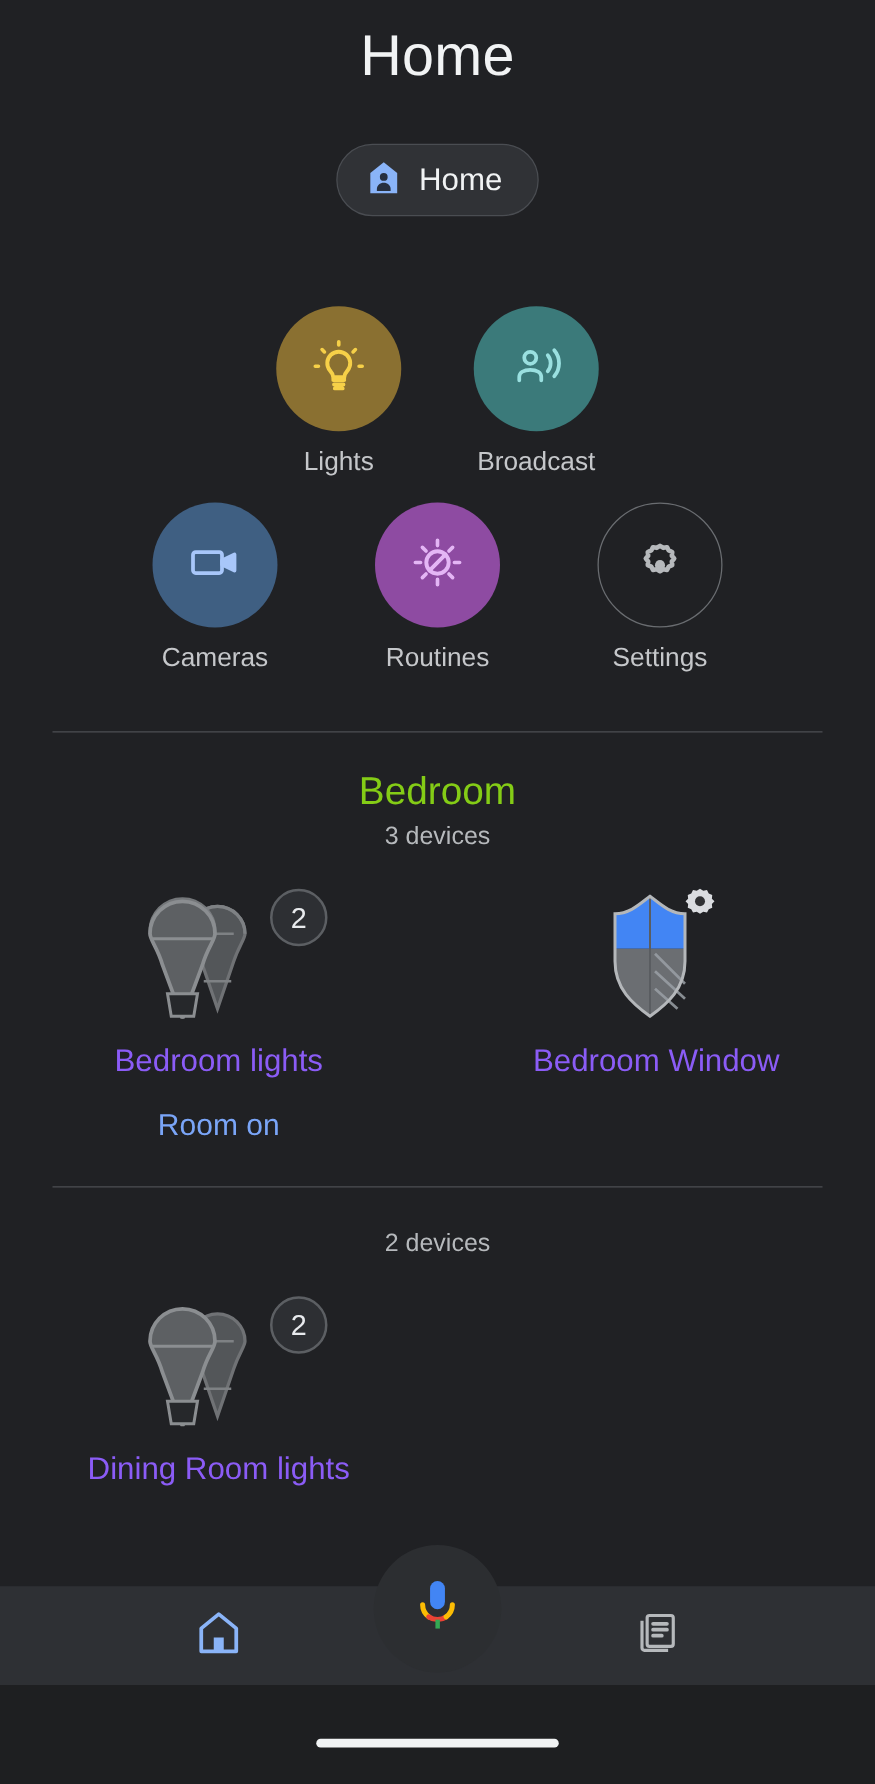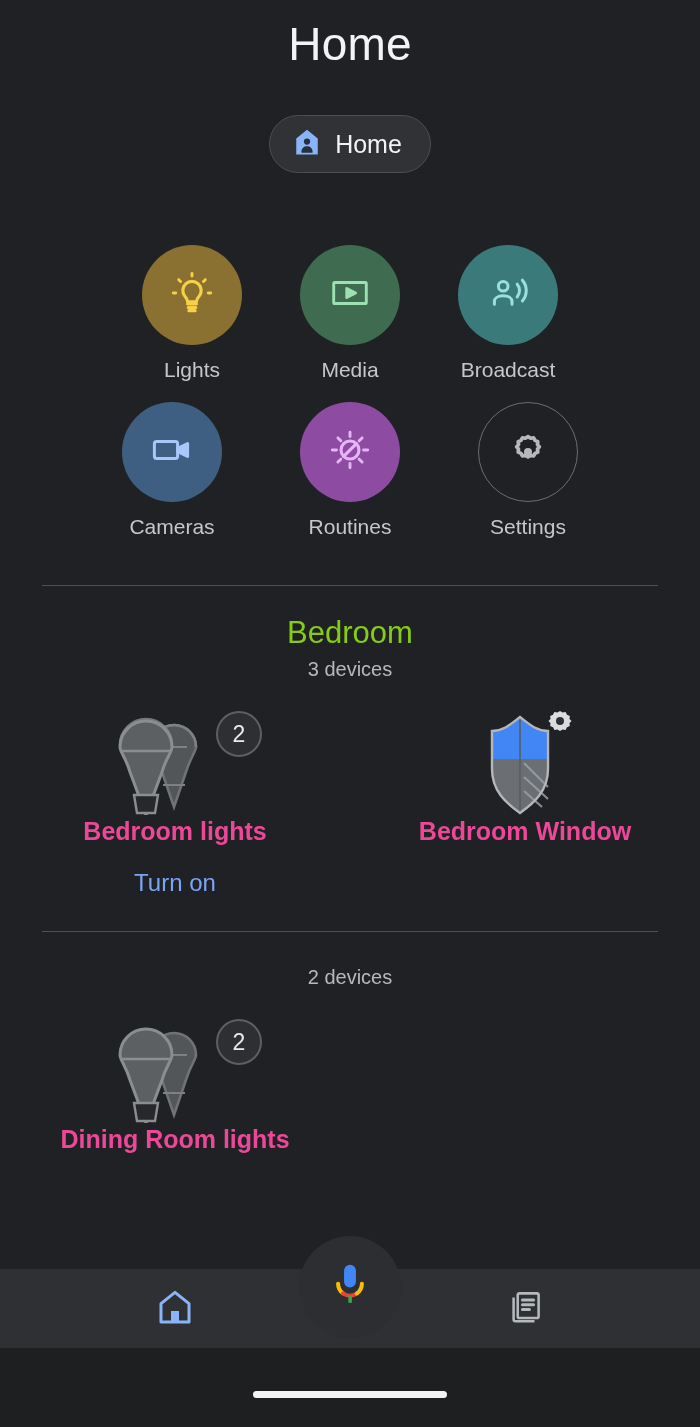--- a/index.html
+++ b/index.html
@@ -116,23 +116,24 @@
   }
   .device-art {
     position: relative;
     width: 190px;
     height: 112px;
     display: flex;
     align-items: center;
     justify-content: center;
   }
   .device-name {
-    color: #ec4899;
+    margin-top: 18px;
+    color: #8b5cf6;
     font-size: 25px;
-    font-weight: 700;
+    font-weight: 400;
     white-space: nowrap;
   }
   .device-action {
     margin-top: 23px;
     color: #7aa5f7;
     font-size: 24px;
     font-weight: 500;
   }
   .badge {
     position: absolute;
@@ -231,31 +232,20 @@
             <svg width="50" height="50" viewBox="0 0 24 24" fill="none" stroke="#f6d048" stroke-width="1.5" stroke-linecap="round">
               <path d="M8.6 13.6a4.4 4.4 0 1 1 6.8 0c-.8.9-1.2 1.6-1.3 2.6h-4.2c-.1-1-.5-1.7-1.3-2.6z"></path>
               <path d="M9.9 17.3h4.2M10.2 19h3.6M10.5 20.5h3"></path>
               <path d="M12 2.6v1.2M5.6 5.6l.9.9M3 12h1.2M19.8 12H21M17.5 6.5l.9-.9" stroke-width="1.4"></path>
             </svg>
           </span>
         </div>
         <div class="action-label">Lights</div>
       </div>
 
-      <div class="action">
-        <div class="action-circle" style="background:#3f6b50">
-          <span>
-            <svg width="46" height="46" viewBox="0 0 24 24" fill="none" stroke="#9fe0b3" stroke-width="1.5">
-              <rect x="3.5" y="6.5" width="17" height="11" rx="0.6"></rect>
-              <path d="M10.3 9.6l4.6 2.4-4.6 2.4z" fill="#9fe0b3" stroke-linejoin="round"></path>
-            </svg>
-          </span>
-        </div>
-        <div class="action-label">Media</div>
-      </div>
 
 
       <div class="action">
         <div class="action-circle" style="background:#3b7a7a">
           <span>
             <svg width="48" height="48" viewBox="0 0 24 24" fill="none" stroke="#9ae0e0" stroke-width="1.5" stroke-linecap="round">
               <circle cx="9.6" cy="8.6" r="2.4"></circle>
               <path d="M5.2 17.6v-1.4c0-1.6 1.7-2.8 4.4-2.8s4.4 1.2 4.4 2.8v1.4"></path>
               <path d="M16.6 7.6a5 5 0 0 1 0 6.4M19.2 5.6a8 8 0 0 1 0 10.4"></path>
             </svg>
@@ -329,21 +319,21 @@
                 <path d="M56 40a26 26 0 1 0-52 0c0 5 6 11 10 25l16 43 16-43c4-14 10-20 10-25z" transform="translate(16,2)" fill="#5d6063" opacity="0.9"></path>
               </g>
               <path d="M20 44a26 26 0 1 1 52 0c0 5-6 11-10 25l-16 43-16-43c-4-14-10-20-10-25z" fill="#5d6063" stroke="#8b8e91" stroke-width="3"></path>
               <path d="M22 48h48" stroke="#8b8e91" stroke-width="2.4"></path>
               <path d="M34 92h24l-3 18H37z" fill="#26282b" stroke="#8b8e91" stroke-width="2.4"></path>
             </svg>
           </span>
           <div class="badge">2</div>
         </div>
         <div class="device-name">Bedroom lights</div>
-        <div class="device-action">Turn on</div>
+        <div class="device-action">Room on</div>
       </div>
 
       <div class="device">
         <div class="device-art">
           <span>
             <svg width="130" height="112" viewBox="0 0 130 112">
               <path d="M32 28c12 0 20-8 28-14 8 6 16 14 28 14v28H32z" fill="#4285f4"></path>
               <path d="M32 56h56v10c0 22-14 34-28 44-14-10-28-22-28-44z" fill="#6b6e72"></path>
               <path d="M60 14v96" stroke="#5a5d61" stroke-width="1.6"></path>
               <g stroke="#9aa0a6" stroke-width="2.2" fill="none" opacity="0.85">

